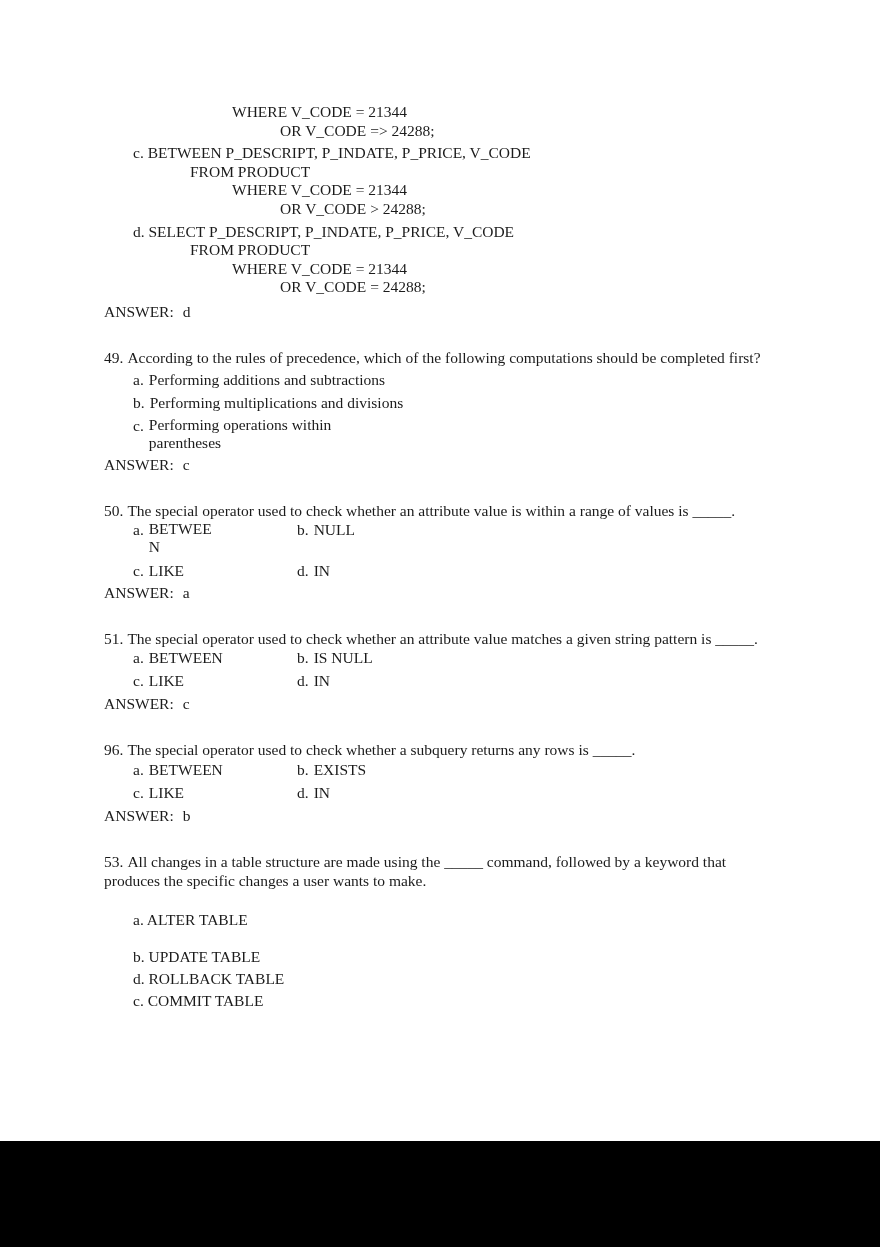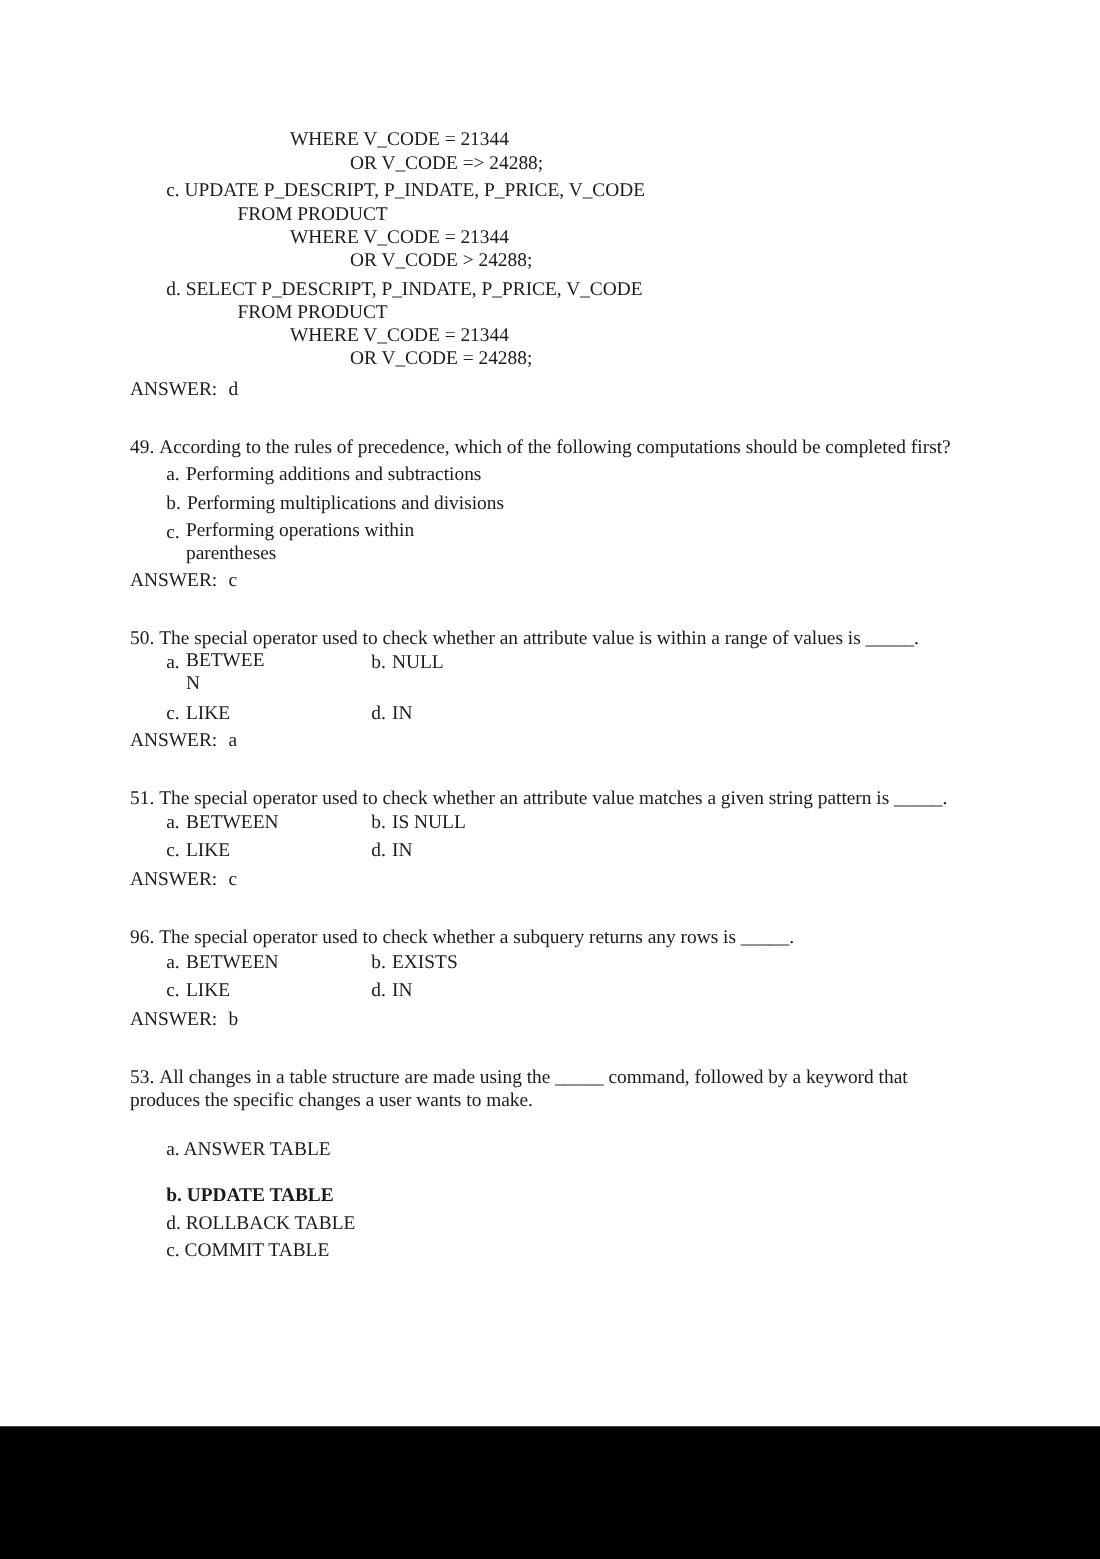--- a/index.html
+++ b/index.html
@@ -60,41 +60,41 @@
   .opt-text-break {
     display: inline-block;
     vertical-align: top;
     max-width: 66px;
     word-break: break-all;
     line-height: 18px;
   }
 
   .opt53 { line-height: 19px; margin-left: 29px; }
   .gap-lg { margin-top: 20px; }
-  .gap-md { margin-top: 18px; font-weight: bold; }
+  .gap-md { margin-top: 18px; }
   .gap-sm { margin-top: 3px; }
 
   .bottom-bar {
     position: absolute;
     left: 0;
     top: 1141px;
     width: 880px;
     height: 106px;
     background: #000000;
   }
 </style>
 </head>
 <body>
 
 <div class="page-content">
 
   <section>
     <div class="sql-line ind-where">WHERE V_CODE = 21344</div>
     <div class="sql-line ind-or">OR V_CODE =&gt; 24288;</div>
-    <div class="sql-line ind-opt">c. UPDATE P_DESCRIPT, P_INDATE, P_PRICE, V_CODE</div>
+    <div class="sql-line ind-opt">c. BETWEEN P_DESCRIPT, P_INDATE, P_PRICE, V_CODE</div>
     <div class="sql-line ind-from">FROM PRODUCT</div>
     <div class="sql-line ind-where">WHERE V_CODE = 21344</div>
     <div class="sql-line ind-or">OR V_CODE &gt; 24288;</div>
     <div class="sql-line ind-opt">d. SELECT P_DESCRIPT, P_INDATE, P_PRICE, V_CODE</div>
     <div class="sql-line ind-from">FROM PRODUCT</div>
     <div class="sql-line ind-where">WHERE V_CODE = 21344</div>
     <div class="sql-line ind-or">OR V_CODE = 24288;</div>
     <div class="answer-line">
       <span>ANSWER:</span><span class="ans-letter">d</span>
     </div>
@@ -191,21 +191,21 @@
     <div class="answer-line" style="margin-top:4px;">
       <span>ANSWER:</span><span class="ans-letter">b</span>
     </div>
   </section>
 
   <section class="qblock">
     <div class="q-text wrapping">
       <span class="q-num">53.</span><span>All changes in a table structure are made using the _____ command, followed by a keyword that produces the specific changes a user wants to make.</span>
     </div>
     <div class="opt53 gap-lg">
-      <span class="opt-label">a.</span> <span>ANSWER TABLE</span>
+      <span class="opt-label">a.</span> <span>ALTER TABLE</span>
     </div>
     <div class="opt53 gap-md">
       <span class="opt-label">b.</span> <span>UPDATE TABLE</span>
     </div>
     <div class="opt53 gap-sm">
       <span class="opt-label">d.</span> <span>ROLLBACK TABLE</span>
     </div>
     <div class="opt53 gap-sm">
       <span class="opt-label">c.</span> <span>COMMIT TABLE</span>
     </div>

